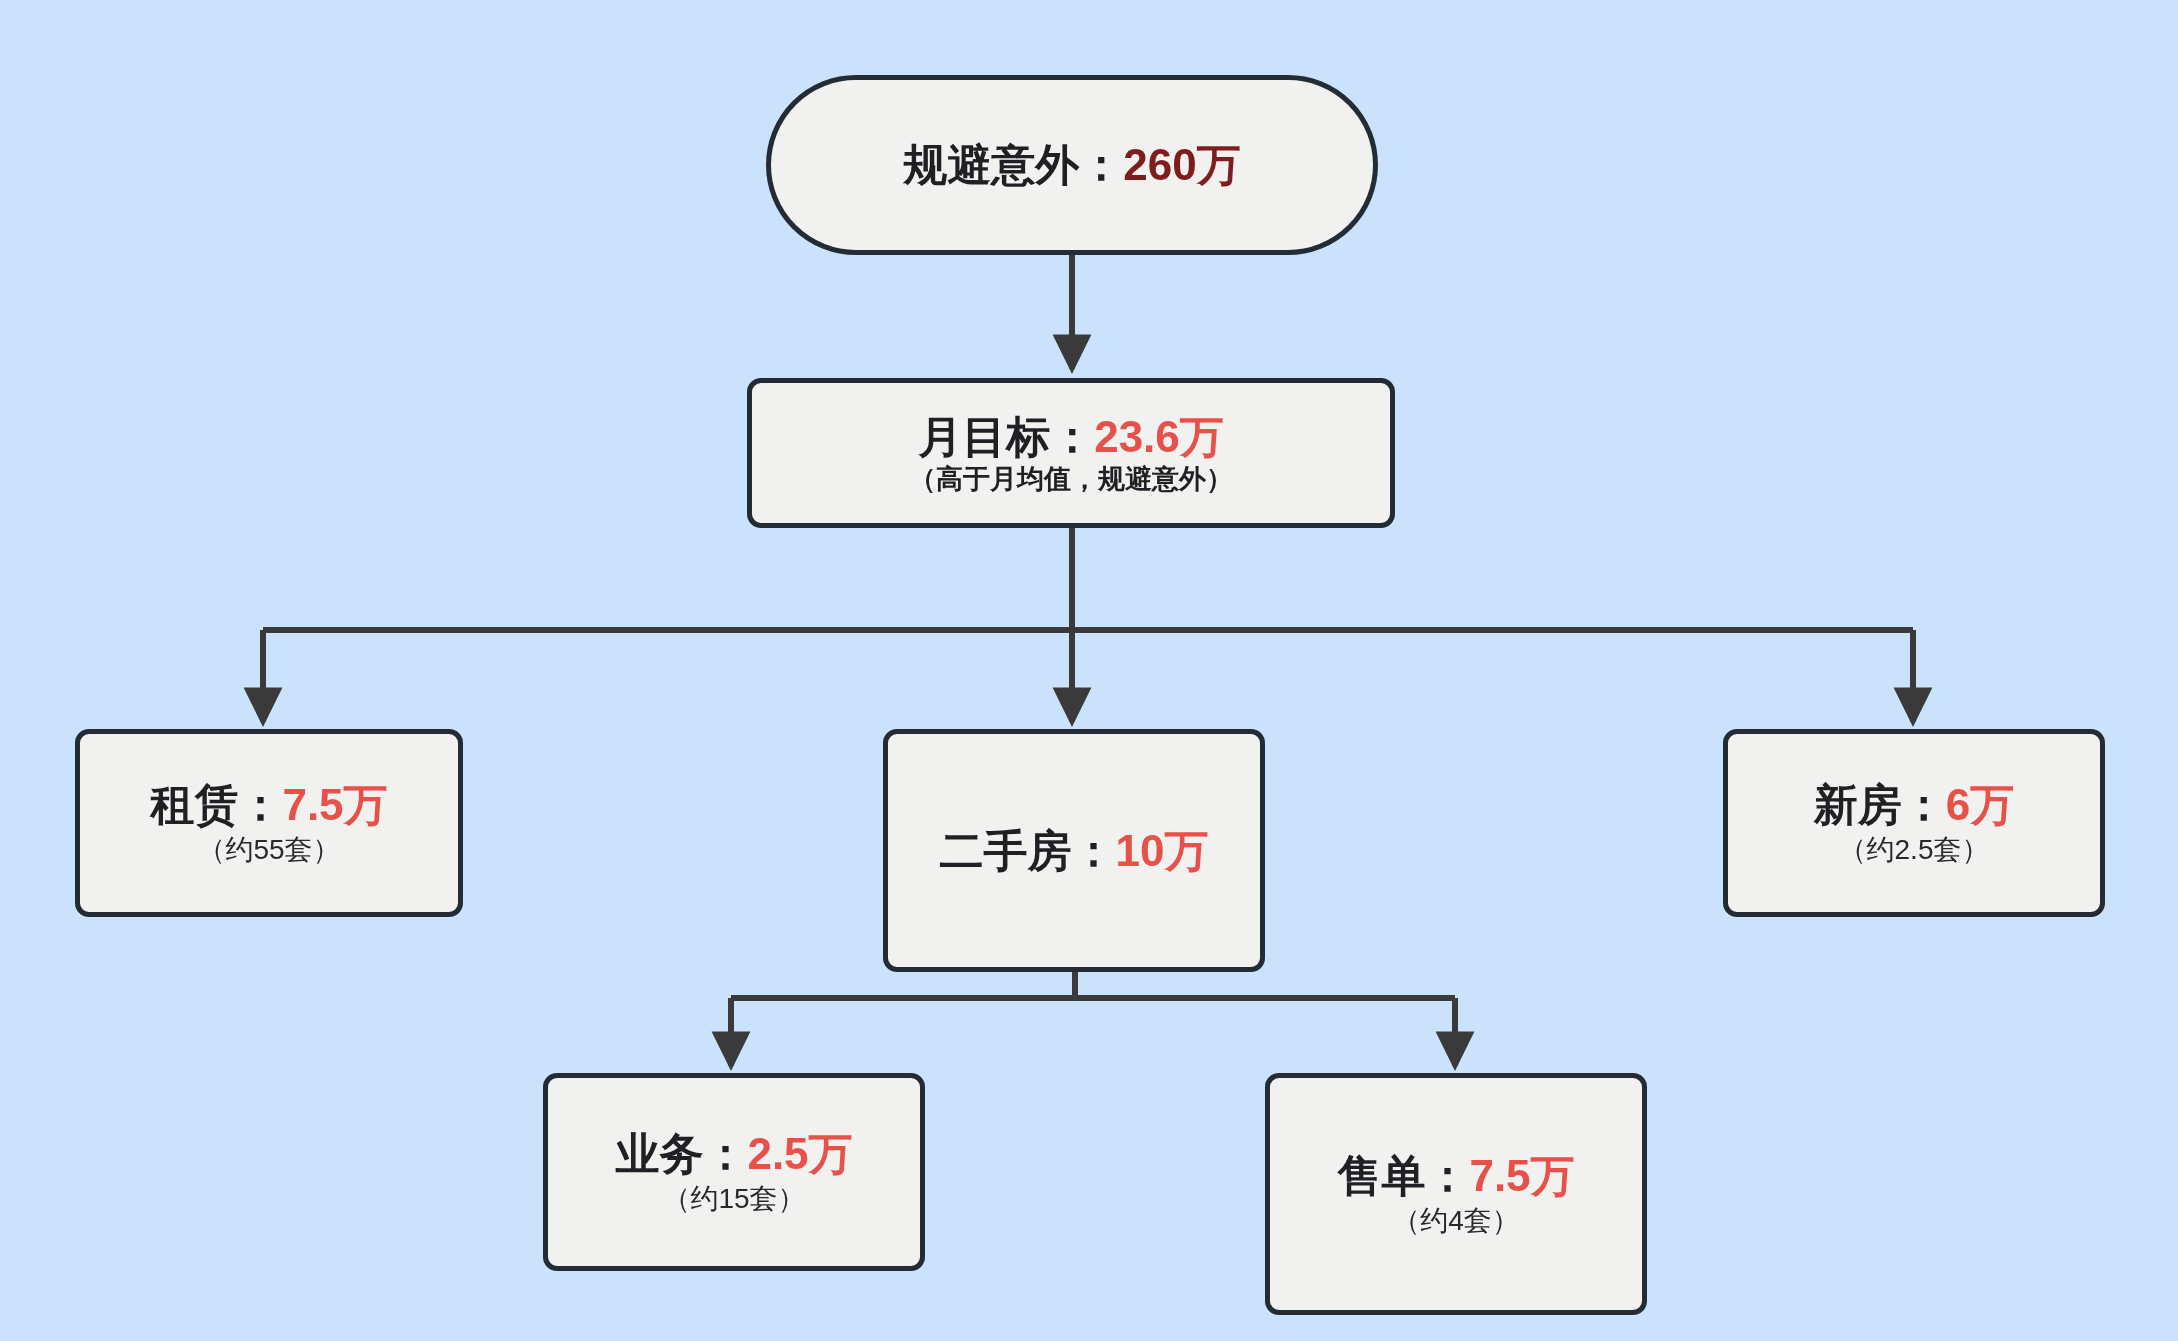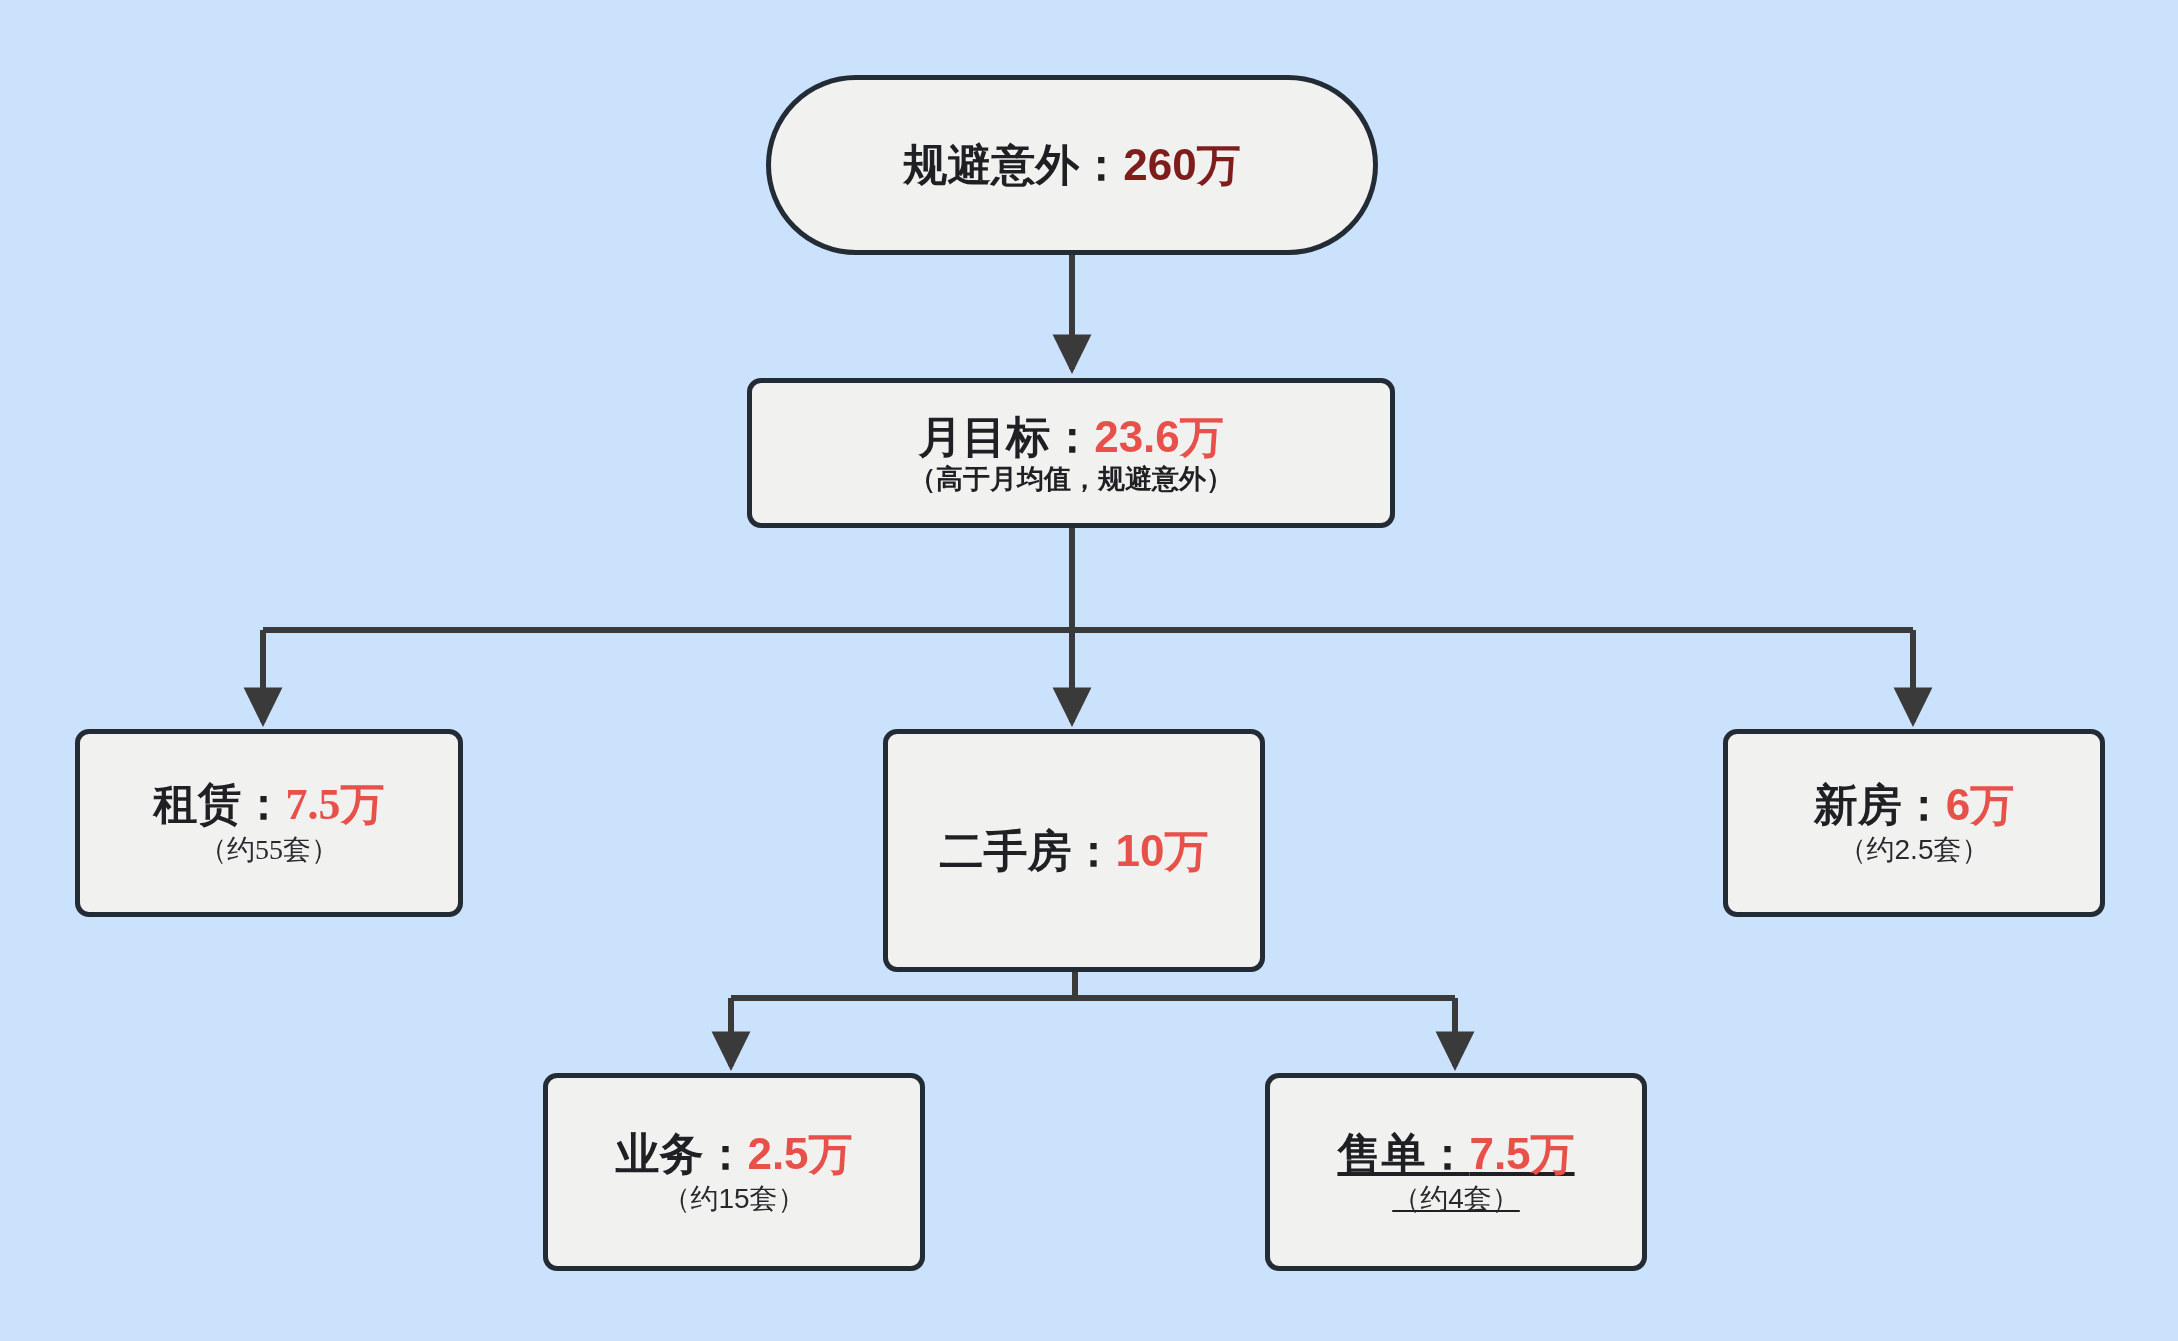--- a/index.html
+++ b/index.html
@@ -64,21 +64,21 @@
     color: #28292d;
     white-space: nowrap;
   }
   
   #node-annual   { left: 766px;  top: 75px;   width: 612px; height: 180px; }
   #node-monthly  { left: 747px;  top: 378px;  width: 648px; height: 150px; }
   #node-rental   { left: 75px;   top: 729px;  width: 388px; height: 188px; }
   #node-resale   { left: 883px;  top: 729px;  width: 382px; height: 243px; }
   #node-newhouse { left: 1723px; top: 729px;  width: 382px; height: 188px; }
   #node-business { left: 543px;  top: 1073px; width: 382px; height: 198px; }
-  #node-closing  { left: 1265px; top: 1073px; width: 382px; height: 198px; text-decoration: underline; }
+  #node-closing  { left: 1265px; top: 1073px; width: 382px; height: 242px; }
 </style>
 </head>
 <body>
 
 <div id="stage" style="background: rgb(203, 226, 252);">
 
   <svg id="edges" viewBox="0 0 2178 1341" width="2178" height="1341" xmlns="http://www.w3.org/2000/svg">
     <defs>
       <marker id="arrowhead" viewBox="0 0 12 12" refX="9.6" refY="6" markerWidth="7.2" markerHeight="7.2" orient="auto-start-reverse">
         <path d="M 0 0.6 L 11 6 L 0 11.4 z" fill="#3a3a3a"></path>
@@ -121,21 +121,21 @@
 
   <div class="node stadium" id="node-annual" style="background: rgb(241, 241, 240); border-color: rgb(35, 43, 53); color: rgb(31, 32, 36);">
     <div class="line-main"><span>规避意外：</span><span class="accent" style="color: #7f1d1d;">260万</span></div>
   </div>
 
   <div class="node" id="node-monthly" style="background: rgb(241, 241, 240); border-color: rgb(35, 43, 53); color: rgb(31, 32, 36);">
     <div class="line-main"><span>月目标：</span><span class="accent" style="color: rgb(232, 80, 74); text-align: right;">23.6万</span></div>
     <div class="line-sub-bold">（高于月均值，规避意外）</div>
   </div>
 
-  <div class="node" id="node-rental" style="background: rgb(241, 241, 240); border-color: rgb(35, 43, 53); color: rgb(31, 32, 36); font-family: Liberation Serif, serif;">
+  <div class="node" id="node-rental" style="background: rgb(241, 241, 240); border-color: rgb(35, 43, 53); color: rgb(31, 32, 36);">
     <div class="line-main"><span>租赁：</span><span class="accent" style="color: rgb(232, 80, 74);">7.5万</span></div>
     <div class="line-sub">（约55套）</div>
   </div>
 
   <div class="node" id="node-resale" style="background: rgb(241, 241, 240); border-color: rgb(35, 43, 53); color: rgb(31, 32, 36);">
     <div class="line-main"><span>二手房：</span><span class="accent" style="color: rgb(232, 80, 74);">10万</span></div>
   </div>
 
   <div class="node" id="node-newhouse" style="background: rgb(241, 241, 240); border-color: rgb(35, 43, 53); color: rgb(31, 32, 36);">
     <div class="line-main"><span>新房：</span><span class="accent" style="color: rgb(232, 80, 74);">6万</span></div>

